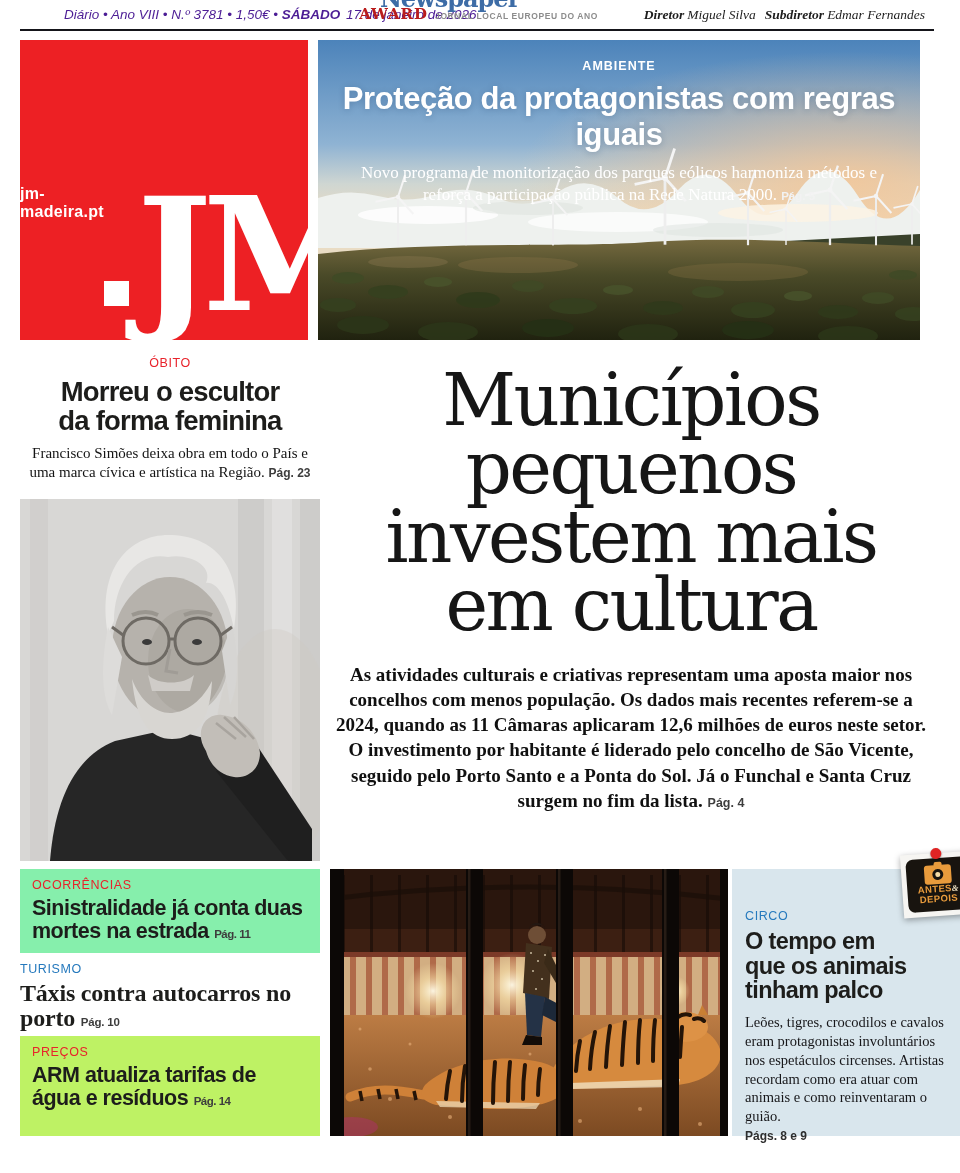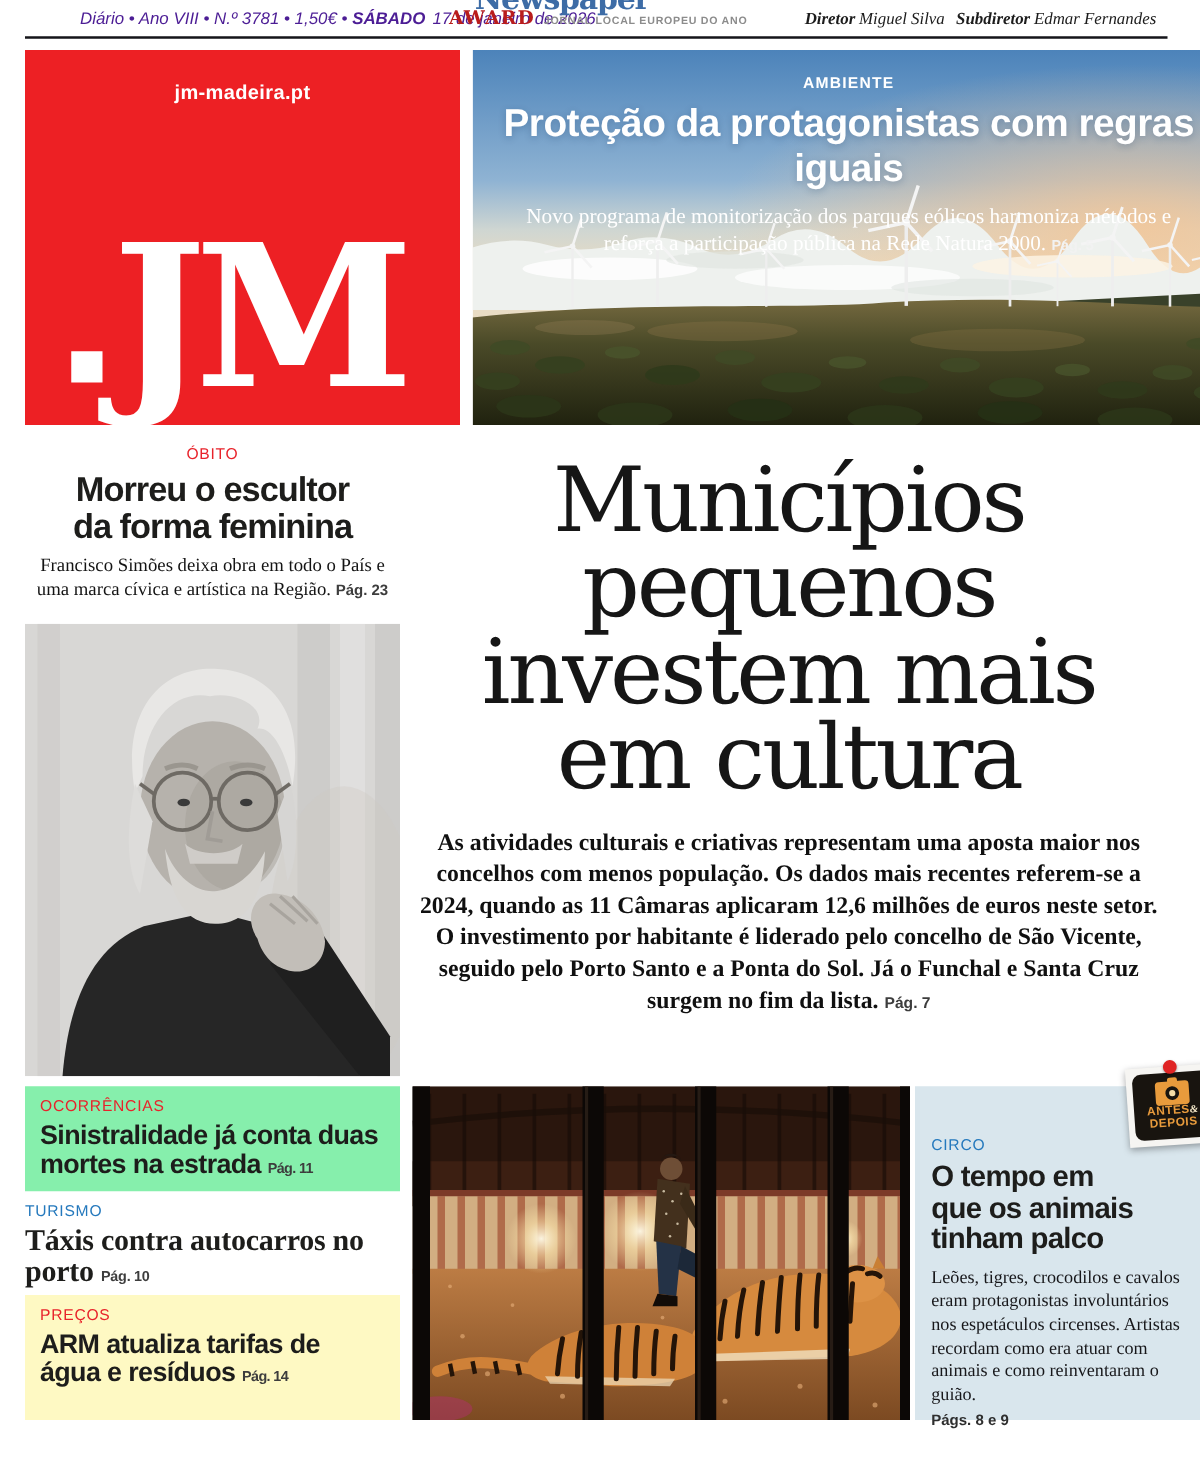--- a/index.html
+++ b/index.html
@@ -24,22 +24,22 @@
   .award-word { font-family:"DejaVu Serif", serif; font-weight:bold; font-size:15px;
                 color:#b91c1c; letter-spacing:1px; }
   .award-tag { font-size:8.5px; font-weight:bold; color:#8c8c8c; letter-spacing:.6px; }
 
   
   .row1 { display:flex; margin:9px 0 0 20px; }
   .row2 { display:flex; margin:16px 0 0 20px; height:505px; }
   .row3 { display:flex; margin:8px 0 0 20px; height:267px; }
 
   
-  .brand-box { width:348px; height:300px; background:#ed2024; margin-right:10px;
-               display:flex; flex-direction:column; align-items:center; flex:none; }
+  .brand-box { width:288px; height:300px; background:#ed2024; margin-right:10px;
+               display:flex; flex-direction:row; align-items:center; flex:none; }
   .brand-url { margin-top:26px; color:#fff; font-weight:bold; font-size:16px; letter-spacing:.3px; }
   .jm-logo { margin-top:auto; display:flex; align-items:flex-end; padding-bottom:20px; }
   .jm-dot { width:25px; height:25px; background:#fff; margin:0 8px 14px 0; }
   .jm-text { font-family:"DejaVu Serif", serif; font-weight:bold; font-size:158px;
              line-height:.82; color:#fff; letter-spacing:-9px; padding-right:9px; }
 
   
   .hero { position:relative; width:602px; height:300px; flex:none; overflow:hidden; }
   .hero svg { position:absolute; inset:0; width:100%; height:100%; }
   .hero-text { position:absolute; top:19px; left:0; right:0; text-align:center; color:#fff; }
@@ -69,21 +69,21 @@
                    line-height:.95; letter-spacing:-2.5px; color:#161616; margin-top:10px; }
   .main-lede { font-family:"Liberation Serif", serif; font-weight:bold; font-size:19px;
                line-height:1.33; color:#101010; margin-top:22px; padding:0 4px; }
   .main-lede .pageref { font-size:12.5px; }
 
   
   .briefs-col { width:300px; margin-right:10px; flex:none; display:flex; flex-direction:column; }
   .brief-card { padding:9px 12px 11px; }
   .card-beige { background:#86efac; height:88px; }
   .card-plain { padding:9px 0 11px; height:83px; }
-  .card-bluegray { background:#fef9c3; height:116px; margin-top:auto; }
+  .card-bluegray { background:#bef264; height:116px; margin-top:auto; }
   .brief-headline { font-size:21.5px; font-weight:bold; letter-spacing:-.5px; line-height:1.05;
                     color:#1d1d1b; margin-top:5px; }
   .brief-headline.serif { font-family:"Liberation Serif", serif; font-size:24px; letter-spacing:-.2px; }
   .brief-card .pageref, .card-plain .pageref { font-size:11.5px; }
 
   
   .circus-fig { width:398px; height:267px; margin-right:4px; flex:none; }
   .circus-fig svg { width:100%; height:100%; display:block; }
 
   
@@ -277,21 +277,21 @@
 
     <section class="main-story">
       <h1 class="main-headline">
         <div>Municípios</div>
         <div>pequenos</div>
         <div>investem mais</div>
         <div>em cultura</div>
       </h1>
       <p class="main-lede">
         <span>As atividades culturais e criativas representam uma aposta maior nos concelhos com menos população. Os dados mais recentes referem-se a 2024, quando as 11 Câmaras aplicaram 12,6 milhões de euros neste setor. O investimento por habitante é liderado pelo concelho de São Vicente, seguido pelo Porto Santo e a Ponta do Sol. Já o Funchal e Santa Cruz surgem no fim da lista.</span>
-        <span class="pageref">Pág. 7</span>
+        <span class="pageref">Pág. 4</span>
       </p>
     </section>
   </div>
 
   <div class="row3">
     <section class="briefs-col">
       <article class="brief-card card-beige">
         <div class="kicker k-red">OCORRÊNCIAS</div>
         <div class="brief-headline">
           <span>Sinistralidade já conta duas mortes na estrada</span>

